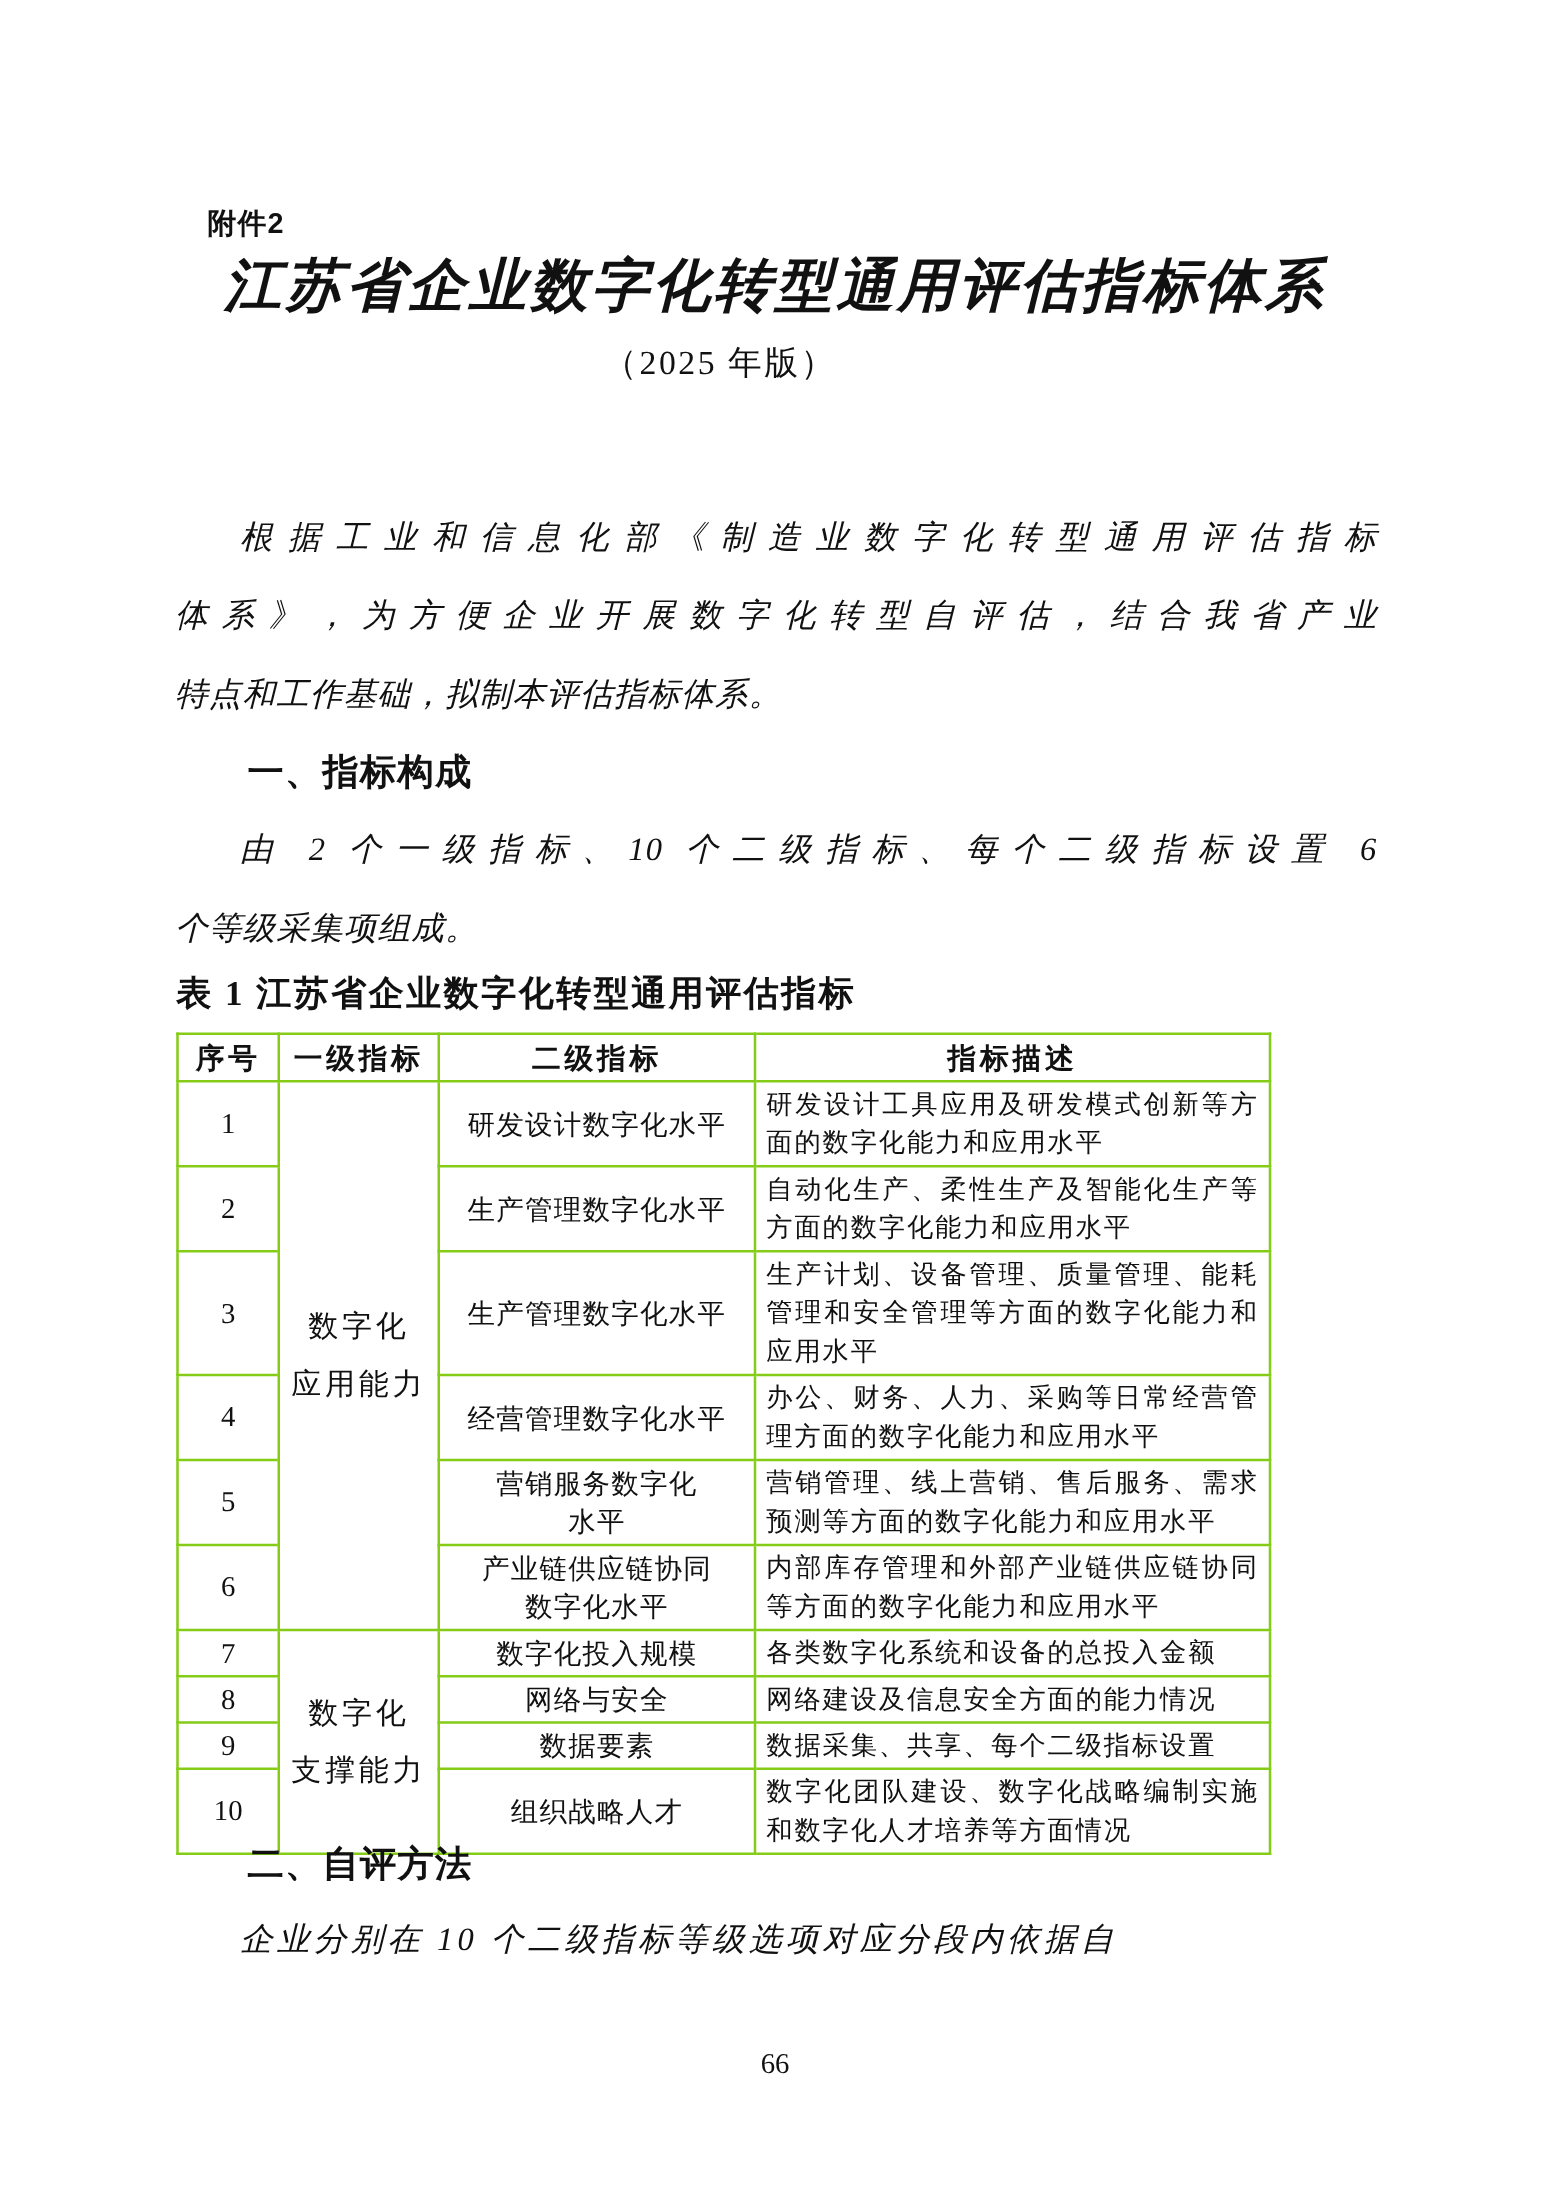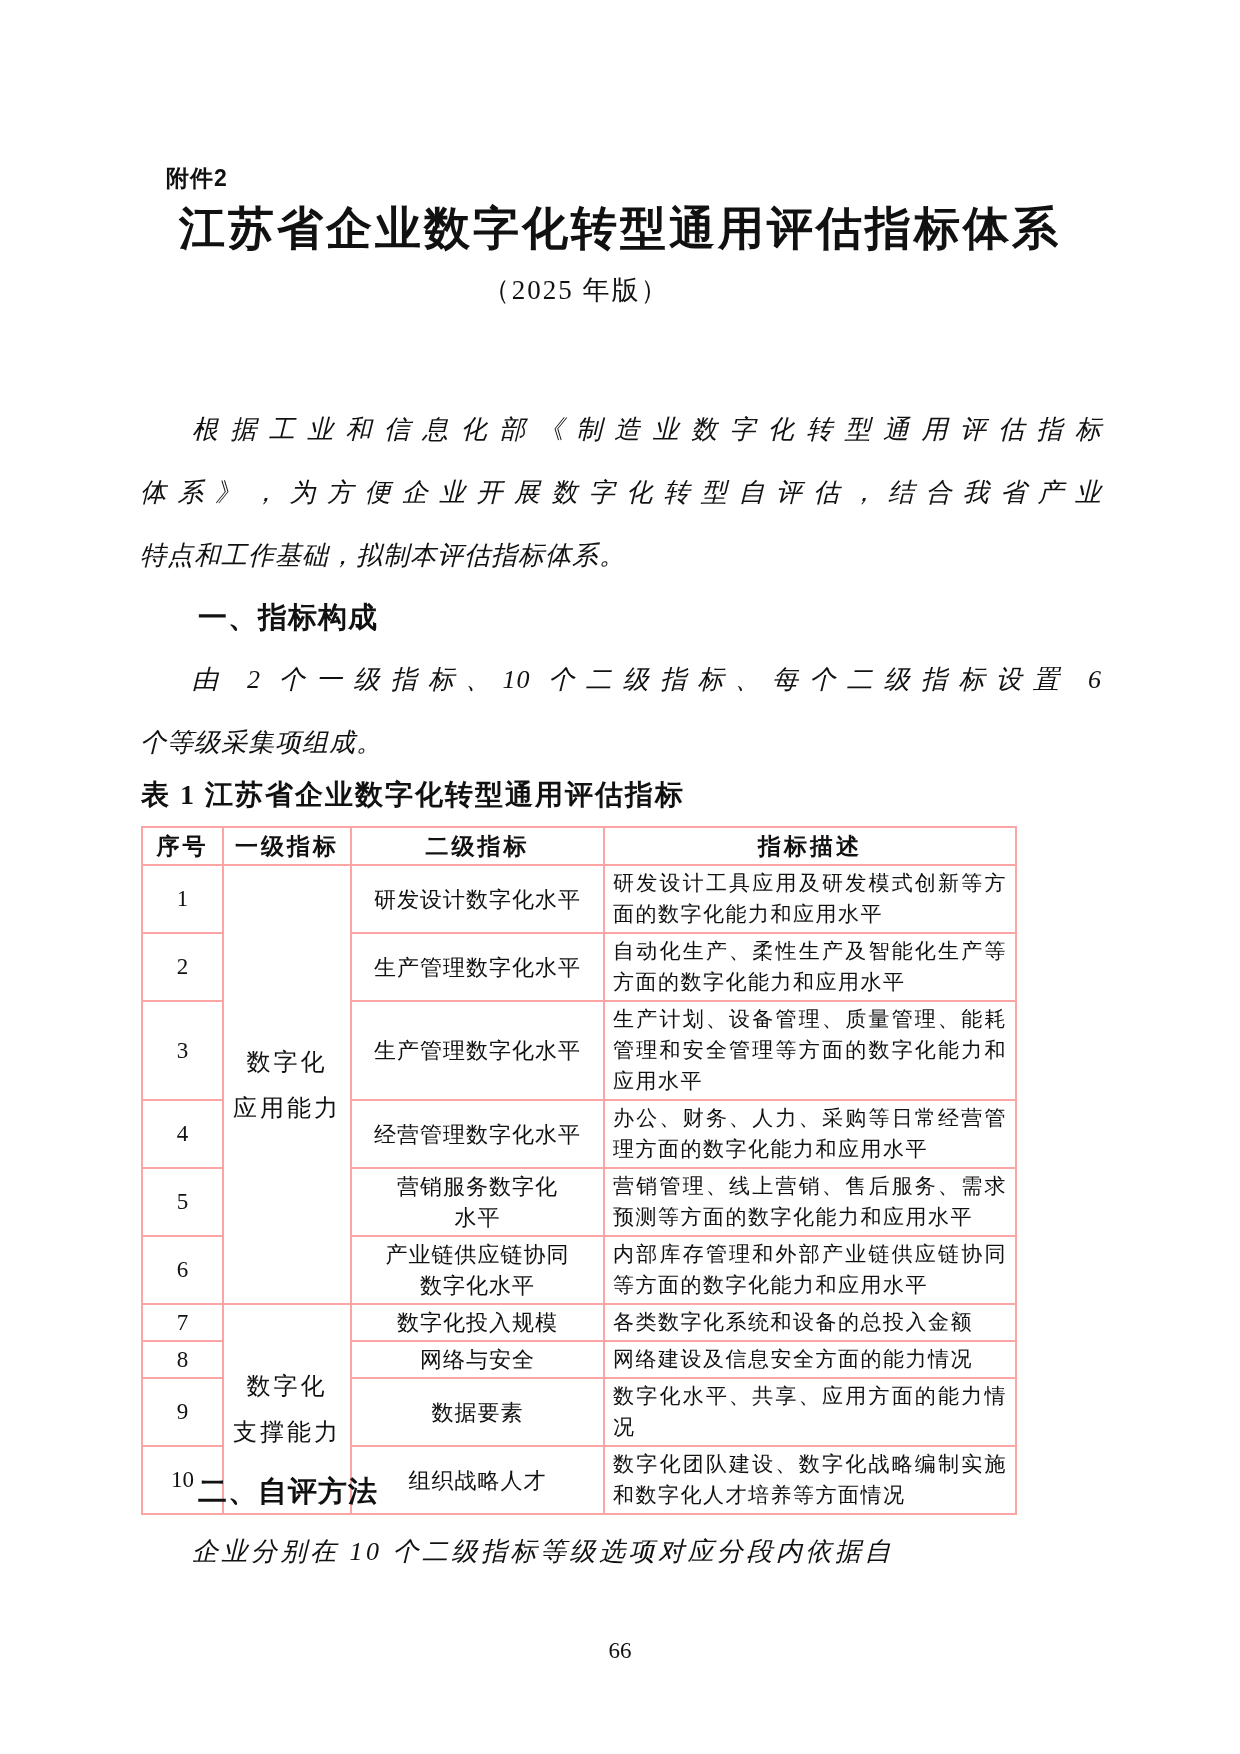--- a/index.html
+++ b/index.html
@@ -9,21 +9,21 @@
   .abs { position: absolute; }
 
   .attachment-label {
     left: 166px; top: 163px;
     font-family: "Liberation Sans", sans-serif;
     font-weight: 700; font-size: 23px; letter-spacing: 1px;
   }
   .doc-title {
     left: 0; top: 198px; width: 1240px;
     text-align: center;
-    font-weight: 700; font-size: 46px; letter-spacing: 3px;
+    font-weight: 700; font-size: 46px; letter-spacing: 3px; font-style: italic;
   }
   .doc-subtitle {
     left: 0; top: 272px; width: 1152px;
     text-align: center;
     font-size: 27px; letter-spacing: 2px;
   }
 
   .bodyline {
     left: 140px; width: 962px;
     font-size: 26px; letter-spacing: 1px;
@@ -56,21 +56,21 @@
 
   .indicator-table {
     left: 141px; top: 826px; width: 874px;
     border-collapse: collapse; table-layout: fixed;
   }
   .indicator-table col.c-no   { width: 81px; }
   .indicator-table col.c-l1   { width: 128px; }
   .indicator-table col.c-l2   { width: 253px; }
   .indicator-table col.c-desc { width: 412px; }
   .indicator-table th, .indicator-table td {
-    border: 2px solid #fca5a5;
+    border: 2px solid #84cc16;
     vertical-align: middle;
   }
   .indicator-table th {
     height: 38px; font-size: 23px; font-weight: 700; letter-spacing: 3px;
     text-align: center;
   }
   tr.row-double { height: 68px; }
   tr.row-single { height: 37px; }
   td.cell-no   { text-align: center; font-size: 23px; }
   td.cell-l1   {
@@ -172,21 +172,21 @@
       <td class="cell-desc">各类数字化系统和设备的总投入金额</td>
     </tr>
     <tr class="row-single">
       <td class="cell-no">8</td>
       <td class="cell-l2">网络与安全</td>
       <td class="cell-desc">网络建设及信息安全方面的能力情况</td>
     </tr>
     <tr class="row-single">
       <td class="cell-no">9</td>
       <td class="cell-l2">数据要素</td>
-      <td class="cell-desc">数字化水平、共享、应用方面的能力情况</td>
+      <td class="cell-desc">数据采集、共享、每个二级指标设置</td>
     </tr>
     <tr class="row-double">
       <td class="cell-no">10</td>
       <td class="cell-l2">组织战略人才</td>
       <td class="cell-desc">数字化团队建设、数字化战略编制实施和数字化人才培养等方面情况</td>
     </tr>
   </tbody>
 </table>
 
 <div class="abs sec-heading sec2-heading">二、自评方法</div>

